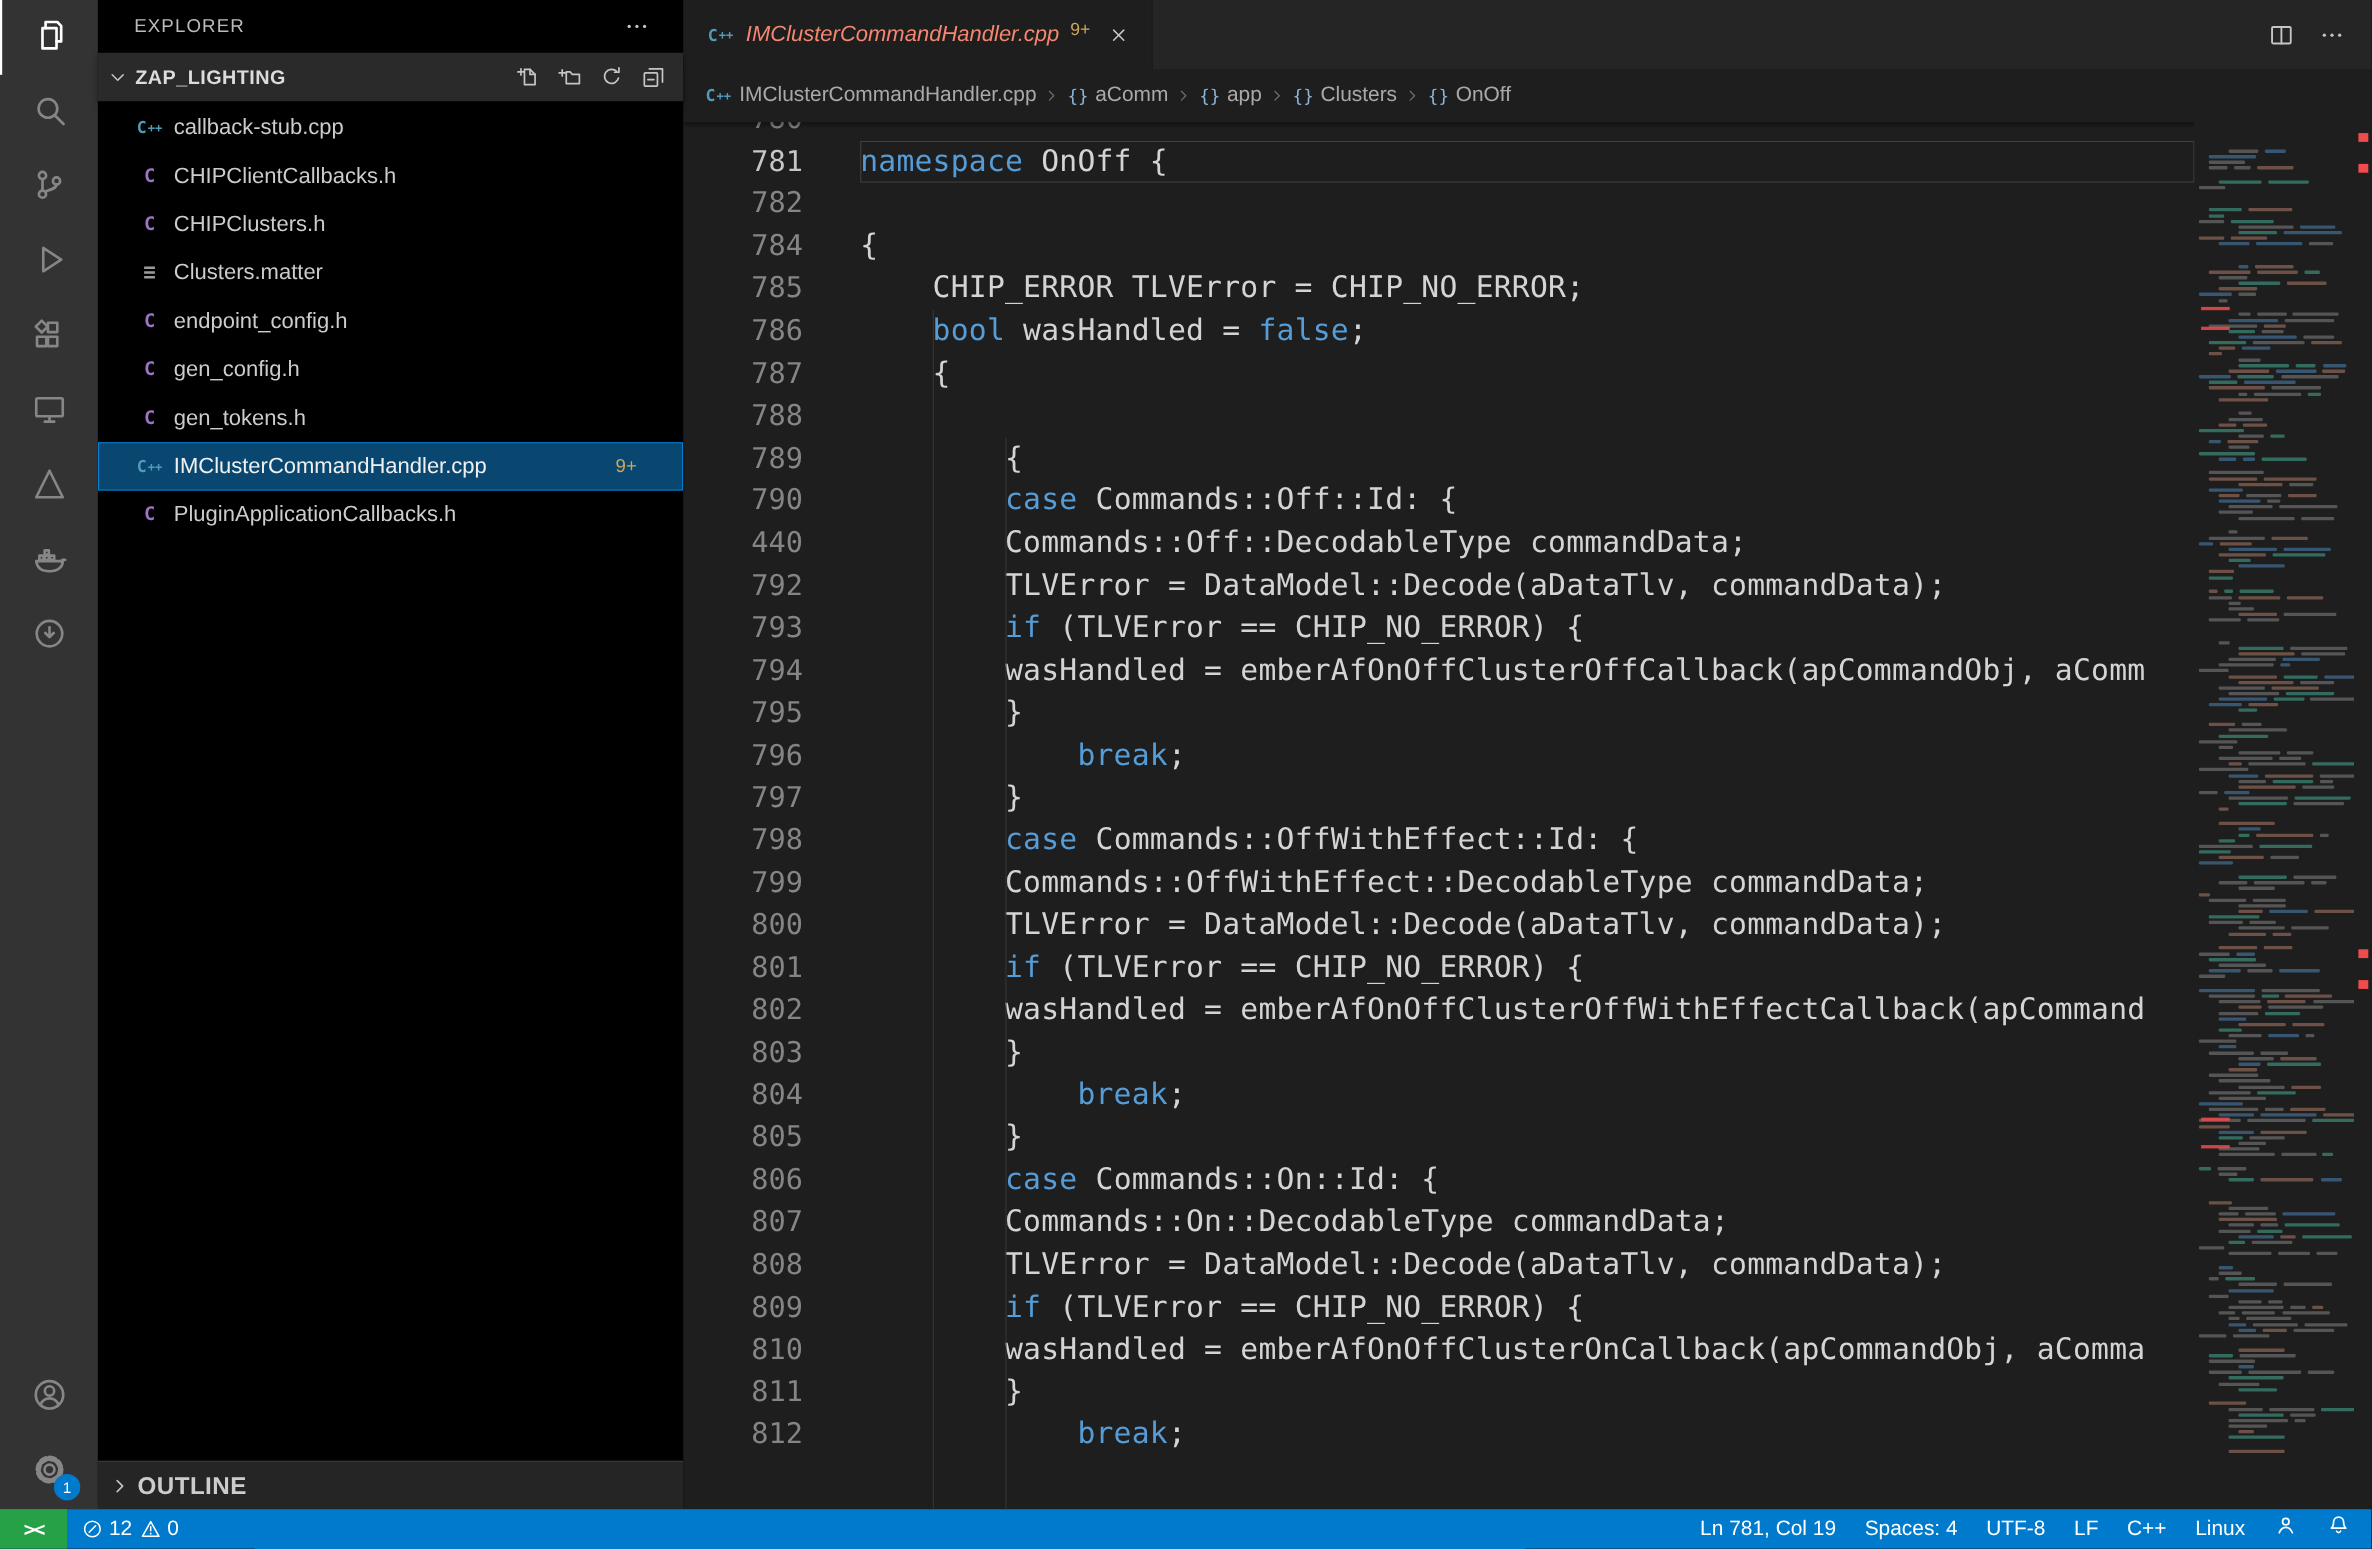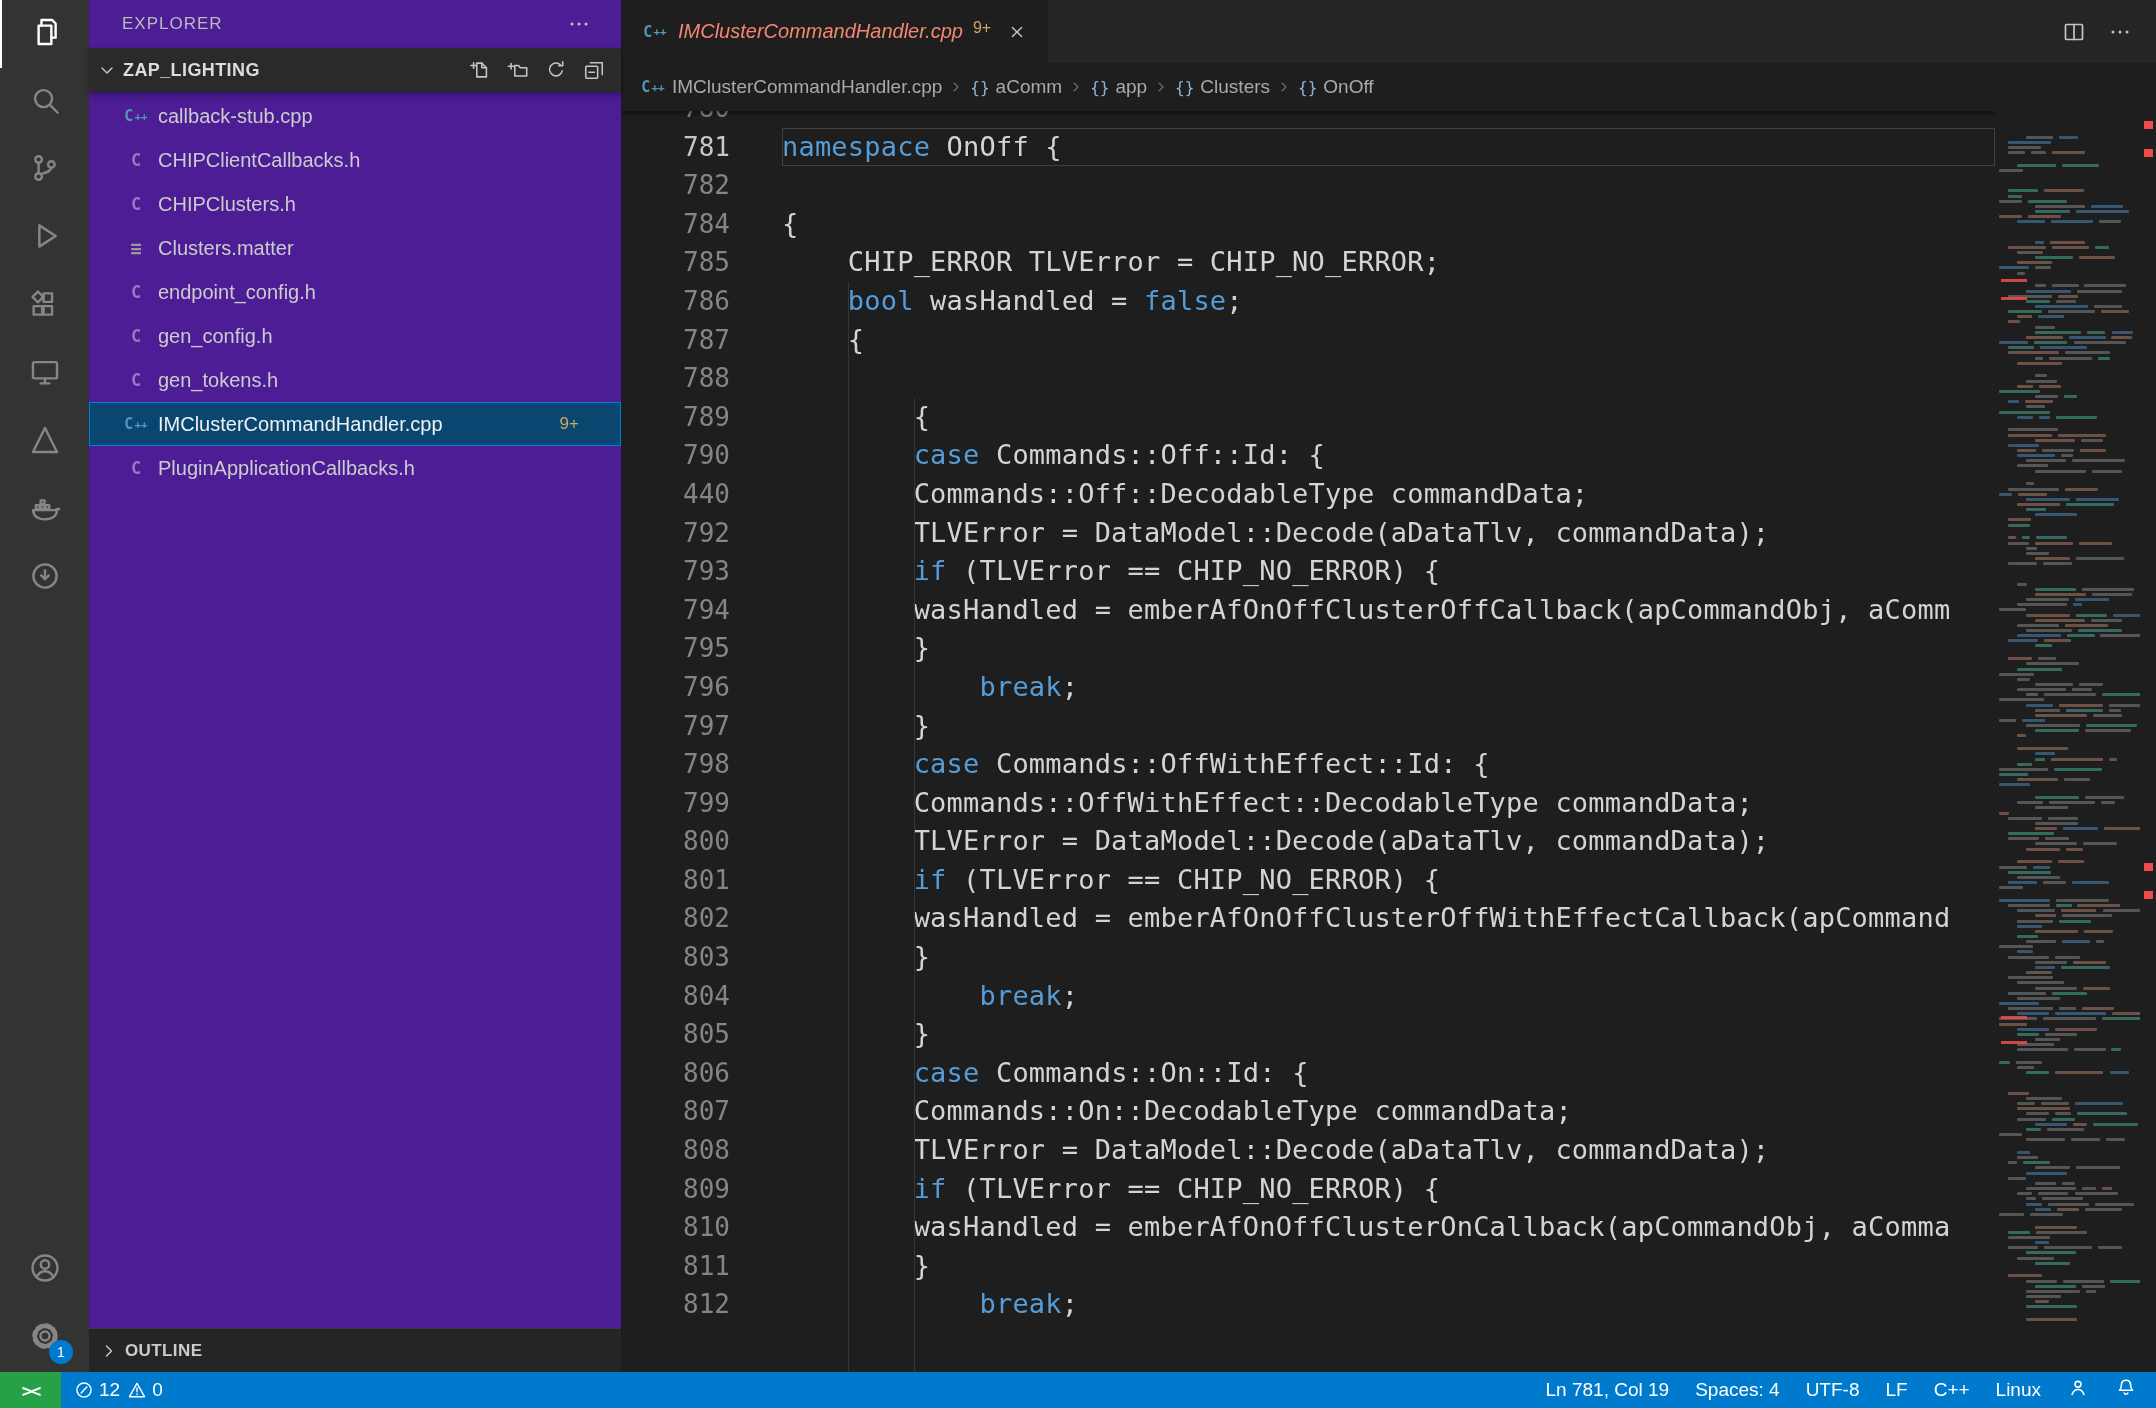--- a/index.html
+++ b/index.html
@@ -15,36 +15,36 @@
   .main { flex:1; display:flex; min-height:0; }
 
   
   .activitybar { flex:0 0 89px; background:#333333; display:flex; flex-direction:column; align-items:stretch; }
   .ab-item { height:68px; display:flex; align-items:center; justify-content:center; color:#868686; position:relative; border-left:2px solid transparent; border-right:2px solid transparent; }
   .ab-item.active { color:#ffffff; border-left:2px solid #ffffff; }
   .ab-badge { position:absolute; right:14px; bottom:8px; min-width:24px; height:24px; border-radius:12px; background:var(--badge-bg); color:#fff; font-size:14px; display:flex; align-items:center; justify-content:center; }
   .ab-spacer { flex:1; }
 
   
-  .sidebar { flex:0 0 533px; background:#4c1d95; display:flex; flex-direction:column; border-right:1px solid #1b1b1c; min-height:0; }
+  .sidebar { flex:0 0 533px; background:#000000; display:flex; flex-direction:column; border-right:1px solid #1b1b1c; min-height:0; }
   .sidebar-title { flex:0 0 48px; display:flex; align-items:center; justify-content:space-between; padding:0 30px 0 33px; }
   .sidebar-title .label { font-size:17px; letter-spacing:1px; color:#bbbbbb; }
   .icon-btn { color:#c5c5c5; display:inline-flex; align-items:center; }
   .section-header { flex:0 0 44px; display:flex; align-items:center; padding:0 16px 0 8px; background:#2a2a2b; box-shadow:0 3px 6px rgba(0,0,0,.35); position:relative; z-index:2; }
   .section-header .chev { display:inline-flex; color:#c5c5c5; margin-right:6px; }
   .section-label { font-weight:bold; font-size:18px; letter-spacing:.4px; color:#dcdcdc; flex:1; }
   .section-actions { display:flex; gap:16px; align-items:center; color:#c5c5c5; }
   .file-list { flex:1; overflow:hidden; padding-top:2px; }
   .file-row { height:44px; display:flex; align-items:center; padding-left:34px; font-size:20px; color:#cccccc; position:relative; }
   .file-row.selected { background:var(--selection-bg); box-shadow:inset 0 0 0 1px var(--selection-border); color:#f0f0f0; }
   .file-row .fname { margin-left:9px; white-space:nowrap; }
   .file-badge { margin-left:auto; margin-right:42px; color:var(--badge-fg); font-size:17px; }
   .outline-header { flex:0 0 44px; display:flex; align-items:center; padding-left:10px; border-top:1px solid #3b3b3b; background:#252526; }
   .outline-header .chev { display:inline-flex; color:#c5c5c5; margin-right:6px; }
-  .outline-header .label { font-weight:bold; font-size:17px; letter-spacing:.4px; color:#cccccc; }
+  .outline-header .label { font-weight:bold; font-size:22px; letter-spacing:.4px; color:#cccccc; }
 
   
   .fic { width:26px; height:26px; display:inline-flex; align-items:center; justify-content:center; font-family:"DejaVu Sans Mono", monospace; font-weight:bold; flex:0 0 26px; }
   .fic-cpp { color:#519aba; font-size:15px; }
   .fic-cpp .fp { font-size:11px; margin-left:1px; }
   .fic-h { color:#a074c4; font-size:17px; }
   .fic-matter { color:#9a9a9a; font-size:19px; }
 
   
   .editor { flex:1; display:flex; flex-direction:column; min-width:0; background:#1e1e1e; }

